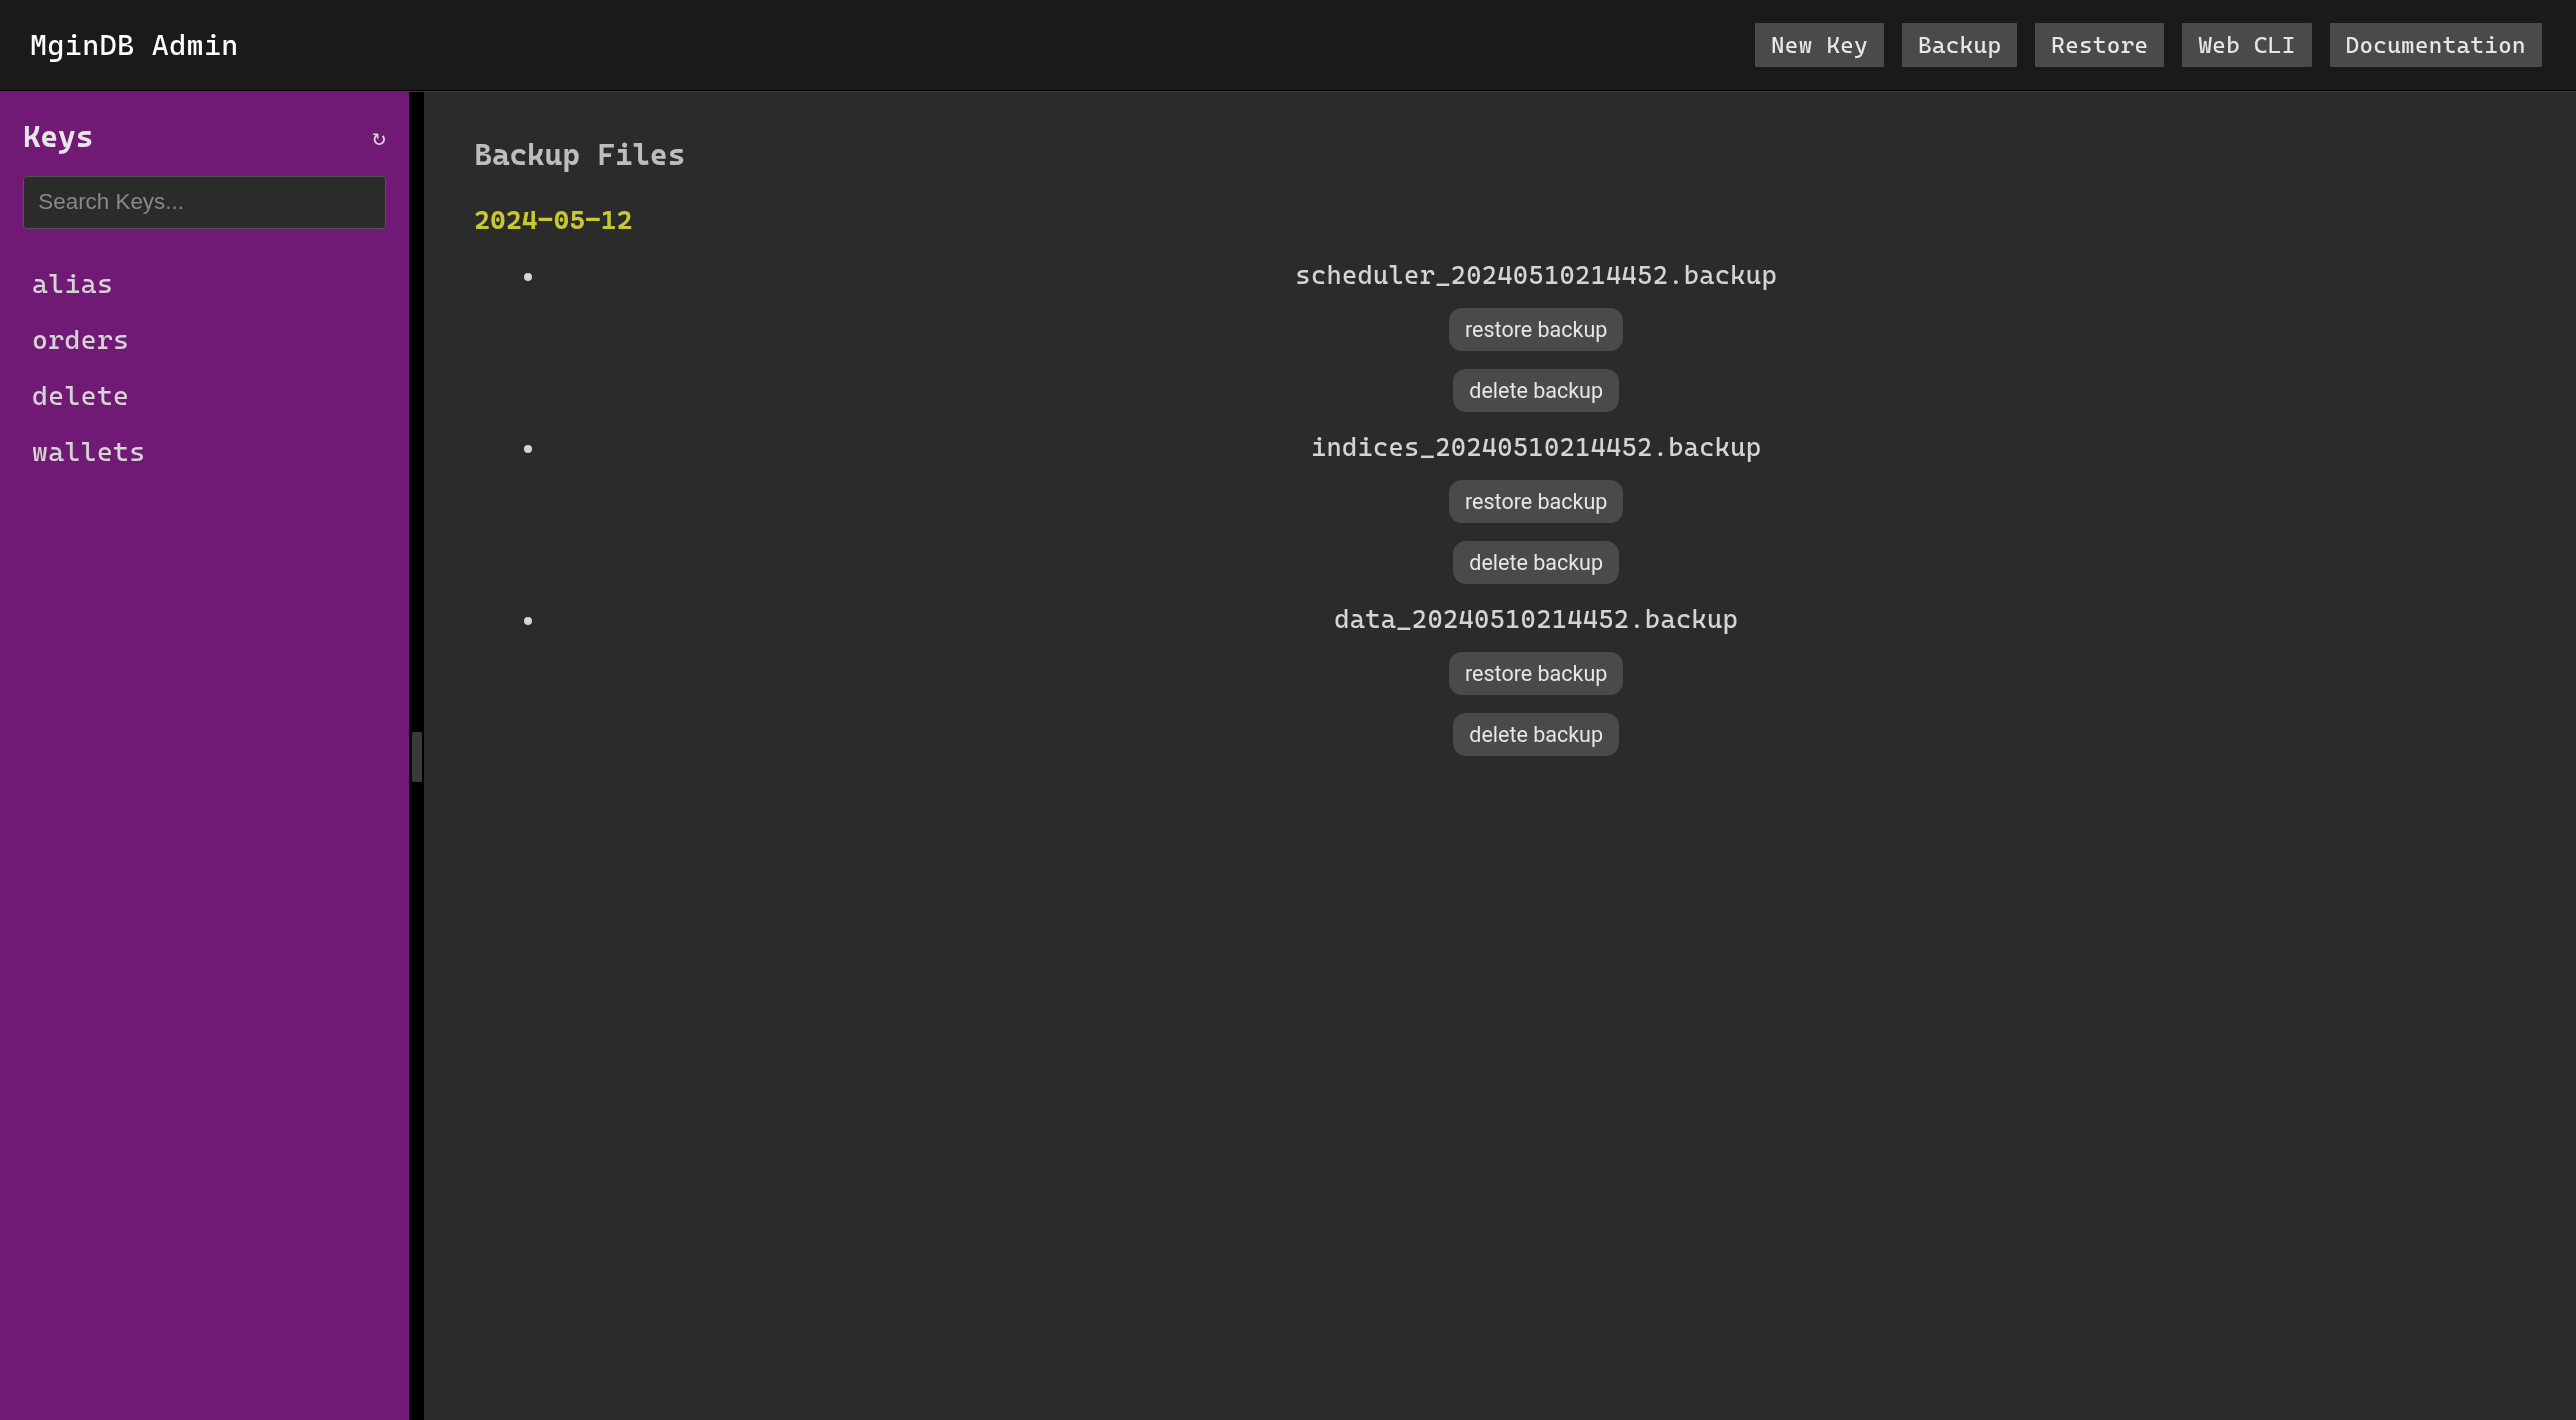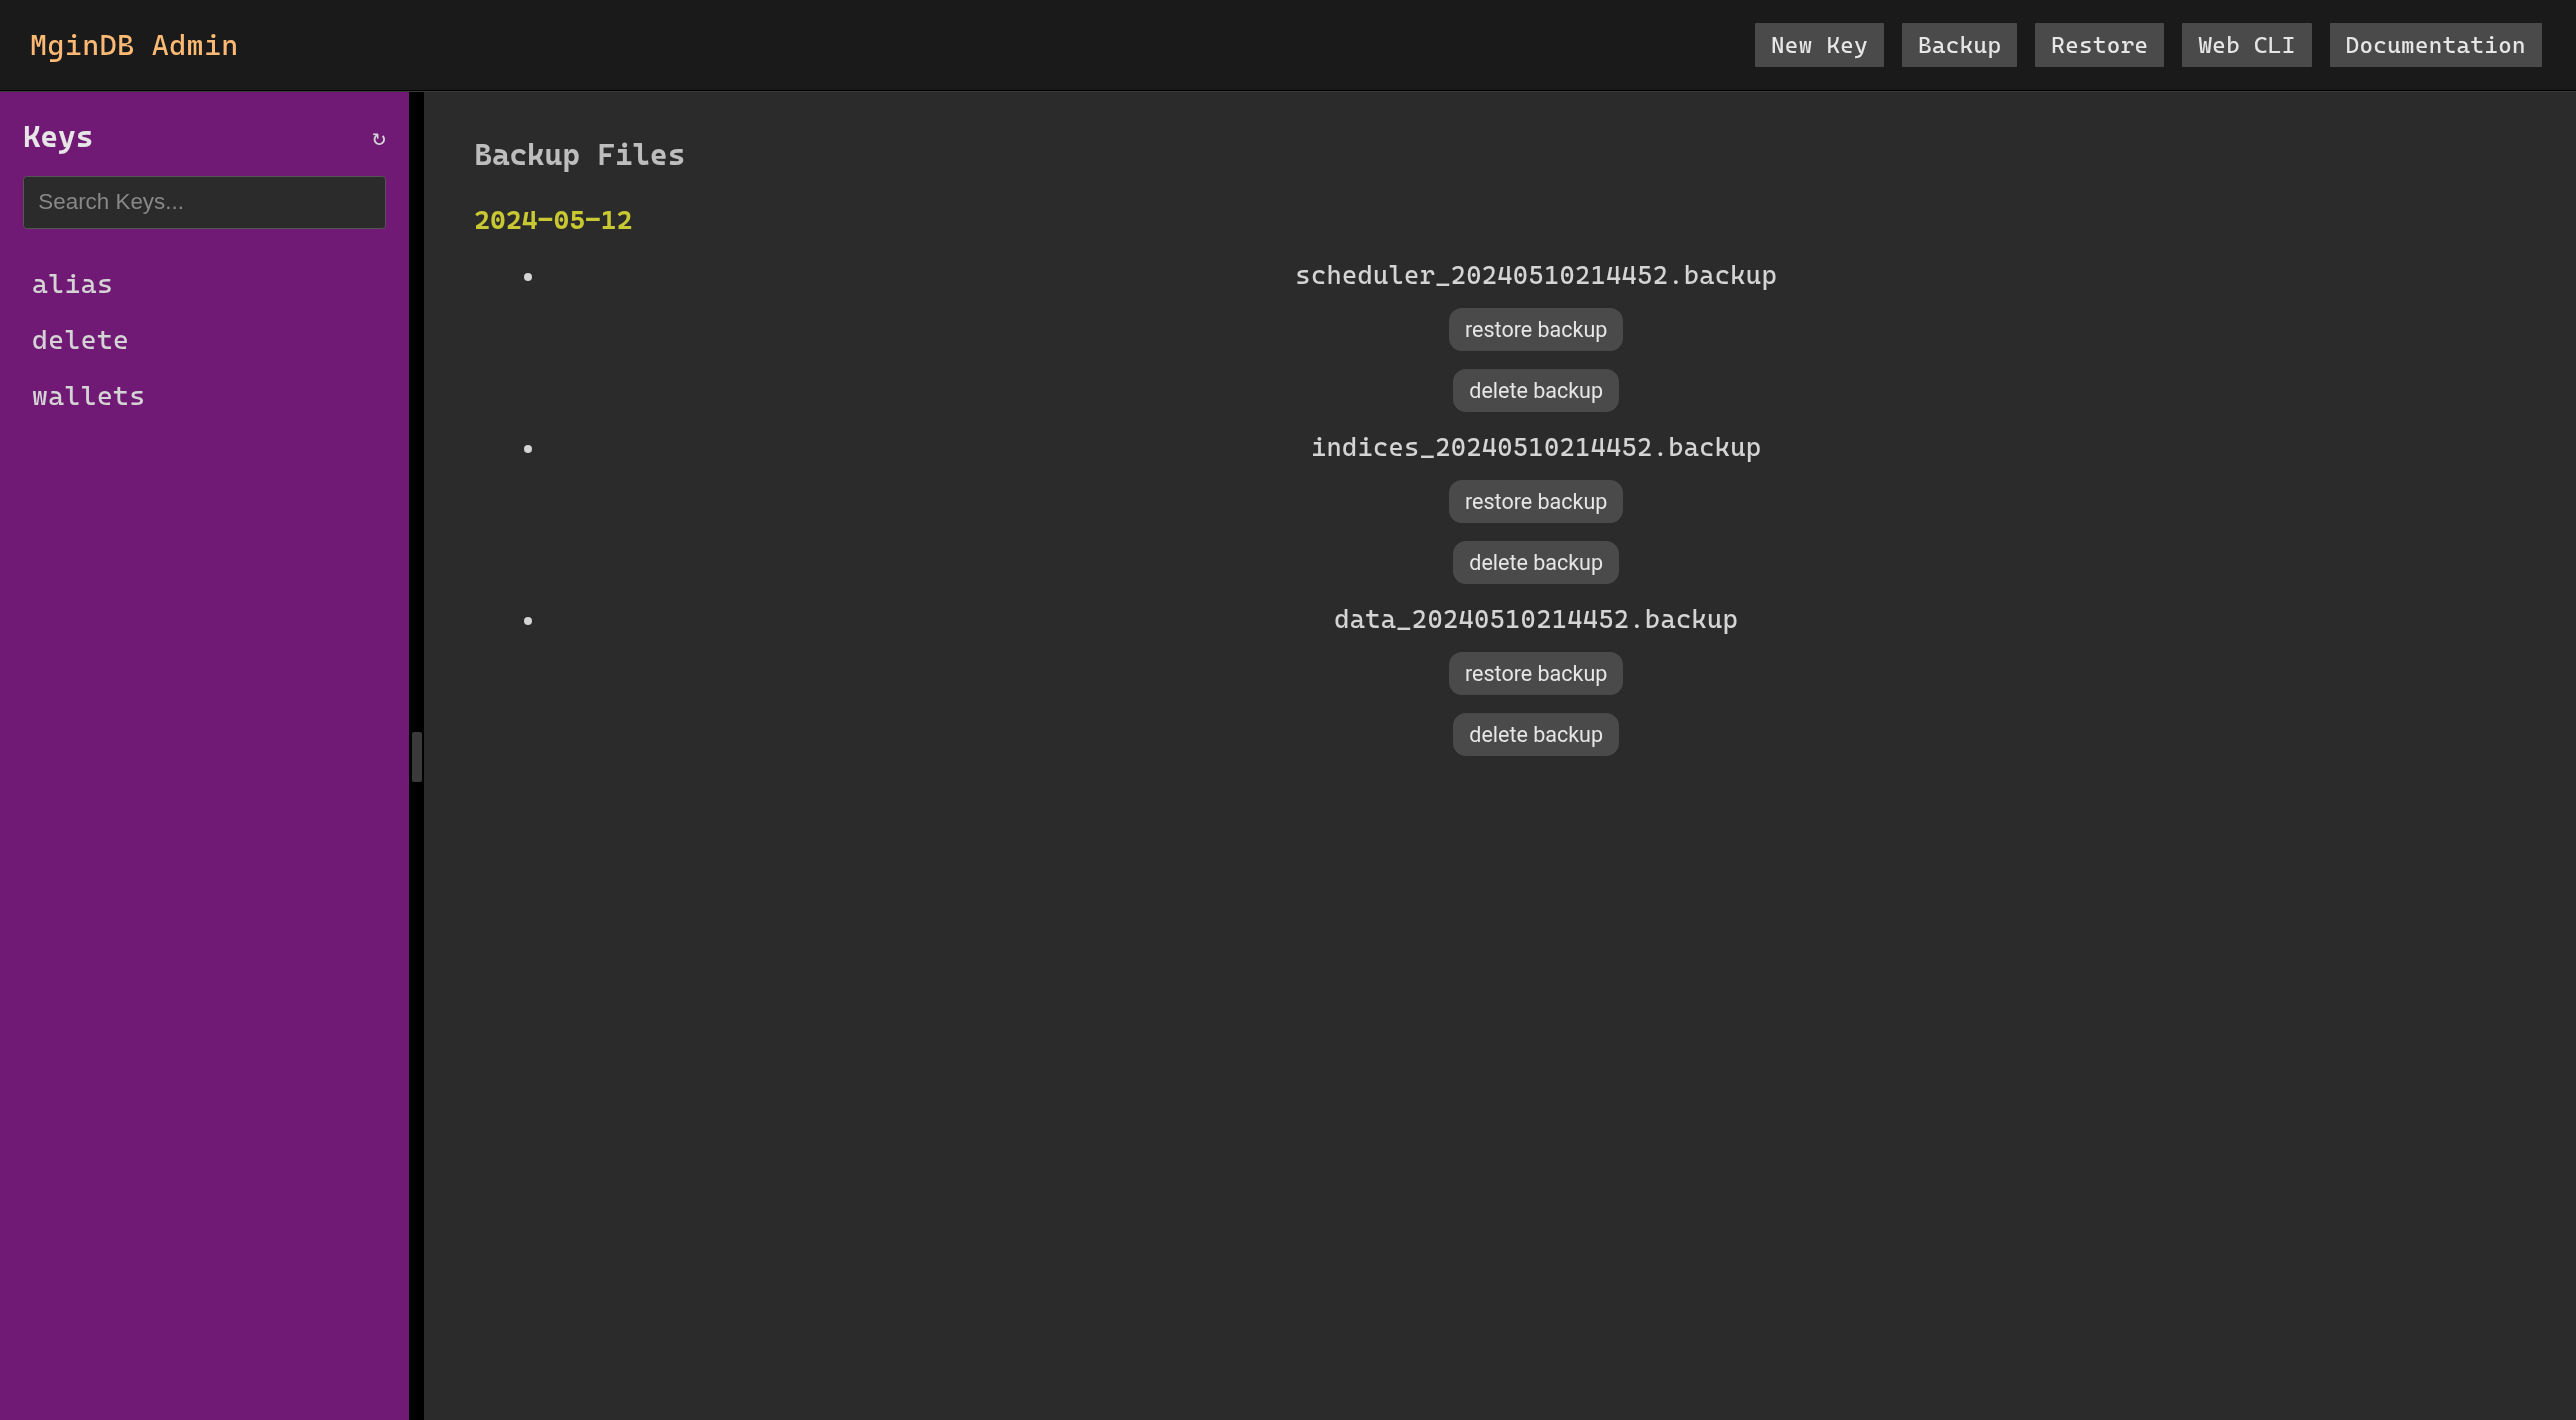--- a/index.html
+++ b/index.html
@@ -24,21 +24,21 @@
   .topbar {
     display: flex;
     justify-content: space-between;
     align-items: center;
     background: #1a1a1a;
     padding: 23px 34px 23px 30px;
     border-bottom: 1.8px solid #000;
   }
   .app-title {
     font-size: 29px;
-    color: #fdba74;
+    color: #ffffff;
     font-weight: 500;
     letter-spacing: 0.4px;
   }
   .topbar-actions {
     display: flex;
     gap: 18px;
   }
   .top-btn {
     background: #4a4a4a;
     color: #e6e6e6;
@@ -187,20 +187,21 @@
 
   <div class="body-area">
     <div class="sidebar">
       <div class="sidebar-title-row">
         <div class="sidebar-title">Keys</div>
         <span class="refresh-icon">↻</span>
       </div>
       <input type="text" class="search-input" placeholder="Search Keys..." style="">
       <div class="key-list">
         <div class="key-item">alias</div>
+        <div class="key-item">orders</div>
         <div class="key-item">delete</div>
         <div class="key-item">wallets</div>
       </div>
     </div>
 
     <div class="divider">
       <div class="divider-handle"></div>
     </div>
 
     <div class="main">

